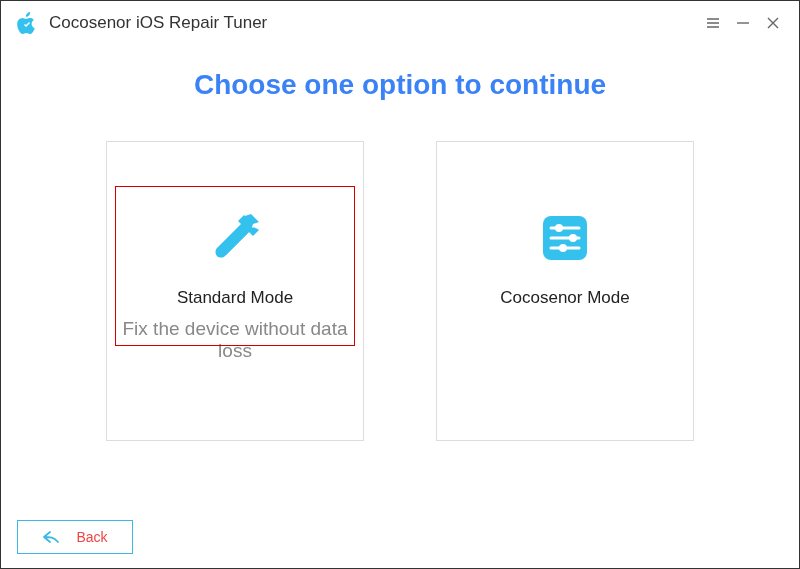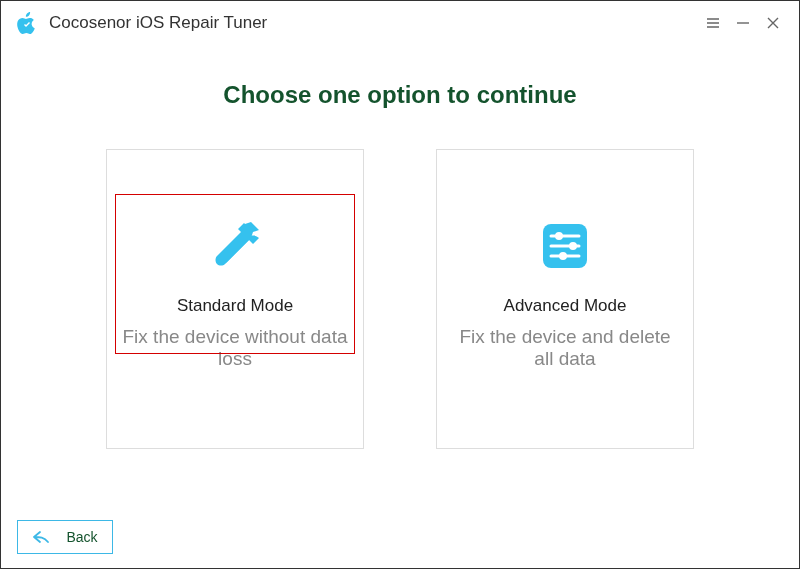--- a/index.html
+++ b/index.html
@@ -4,29 +4,29 @@
 <style>
   * { box-sizing: border-box; margin: 0; padding: 0; }
   html, body { width: 800px; height: 569px; font-family: "Segoe UI", Arial, sans-serif; background: #fff; }
   .window { width: 800px; height: 569px; border: 1px solid #333; background: #fff; position: relative; display: flex; flex-direction: column; }
   .titlebar { height: 44px; display: flex; align-items: center; padding: 0 14px; border-bottom: 0; text-align: right; }
   .titlebar .logo { width: 24px; height: 24px; margin-right: 10px; display: flex; align-items: center; justify-content: center; }
   .titlebar .title { font-size: 17px; color: #333; font-weight: 500; }
   .titlebar .spacer { flex: 1; }
   .win-btn { width: 24px; height: 24px; display: flex; align-items: center; justify-content: center; color: #555; font-size: 16px; cursor: pointer; margin-left: 6px; }
   .content { flex: 1; display: flex; flex-direction: column; align-items: center; }
-  .heading { font-size: 24px; font-weight: 700; color: #14532d; margin-top: 36px; margin-bottom: 40px; }
+  .heading { font-size: 28px; font-weight: 700; color: #3b82f6; margin-top: 24px; margin-bottom: 40px; }
   .cards { display: flex; gap: 72px; }
   .card { width: 258px; height: 300px; border: 1px solid #ddd; background: #fff; position: relative; display: flex; flex-direction: column; align-items: center; padding-top: 48px; cursor: pointer; }
   .card .highlight { position: absolute; border: 1px solid #d40000; left: 8px; right: 8px; top: 44px; height: 160px; pointer-events: none; }
   .card .icon { width: 64px; height: 64px; margin-top: 16px; margin-bottom: 18px; display: flex; align-items: center; justify-content: center; }
   .card .name { font-size: 17px; color: #222; font-weight: 500; margin-bottom: 10px; }
   .card .desc { font-size: 19px; color: #888; text-align: center; padding: 0 12px; }
   .footer { position: absolute; left: 16px; bottom: 14px; }
-  .back-btn { width: 96px; height: 34px; border: 1px solid #3db8e6; color: #14532d; background: #fff; display: flex; align-items: center; justify-content: center; gap: 16px; font-size: 14px; cursor: pointer; }
+  .back-btn { width: 116px; height: 34px; border: 1px solid #3db8e6; color: #ef4444; background: #fff; display: flex; align-items: center; justify-content: center; gap: 16px; font-size: 14px; cursor: pointer; }
   .back-btn .arrow { display: inline-flex; }
   svg { display: block; }
 </style>
 </head>
 <body>
 
 <div class="window">
 
   <div class="titlebar">
     <span class="logo">
@@ -92,22 +92,21 @@
             <g stroke="#fff" stroke-width="3" stroke-linecap="round">
               <line x1="12" y1="16" x2="40" y2="16"></line>
               <line x1="12" y1="26" x2="40" y2="26"></line>
               <line x1="12" y1="36" x2="40" y2="36"></line>
             </g>
             <circle cx="20" cy="16" r="4" fill="#fff"></circle>
             <circle cx="34" cy="26" r="4" fill="#fff"></circle>
             <circle cx="24" cy="36" r="4" fill="#fff"></circle>
           </svg>
         </div>
-        <div class="name">Advanced Mode</div>
-        <div class="desc">Fix the device and delete all data</div>
+        <div class="name">Cocosenor Mode</div>
       </div>
 
     </div>
   </div>
 
   <div class="footer">
     <div class="back-btn">
       <span class="arrow">
         <svg width="18" height="14" viewBox="0 0 18 14">
           <path fill="none" stroke="#3db8e6" stroke-width="1.8" stroke-linecap="round" stroke-linejoin="round" d="M8 2L2 7l6 5M2 7c6 0 10 0 14 5"></path>

